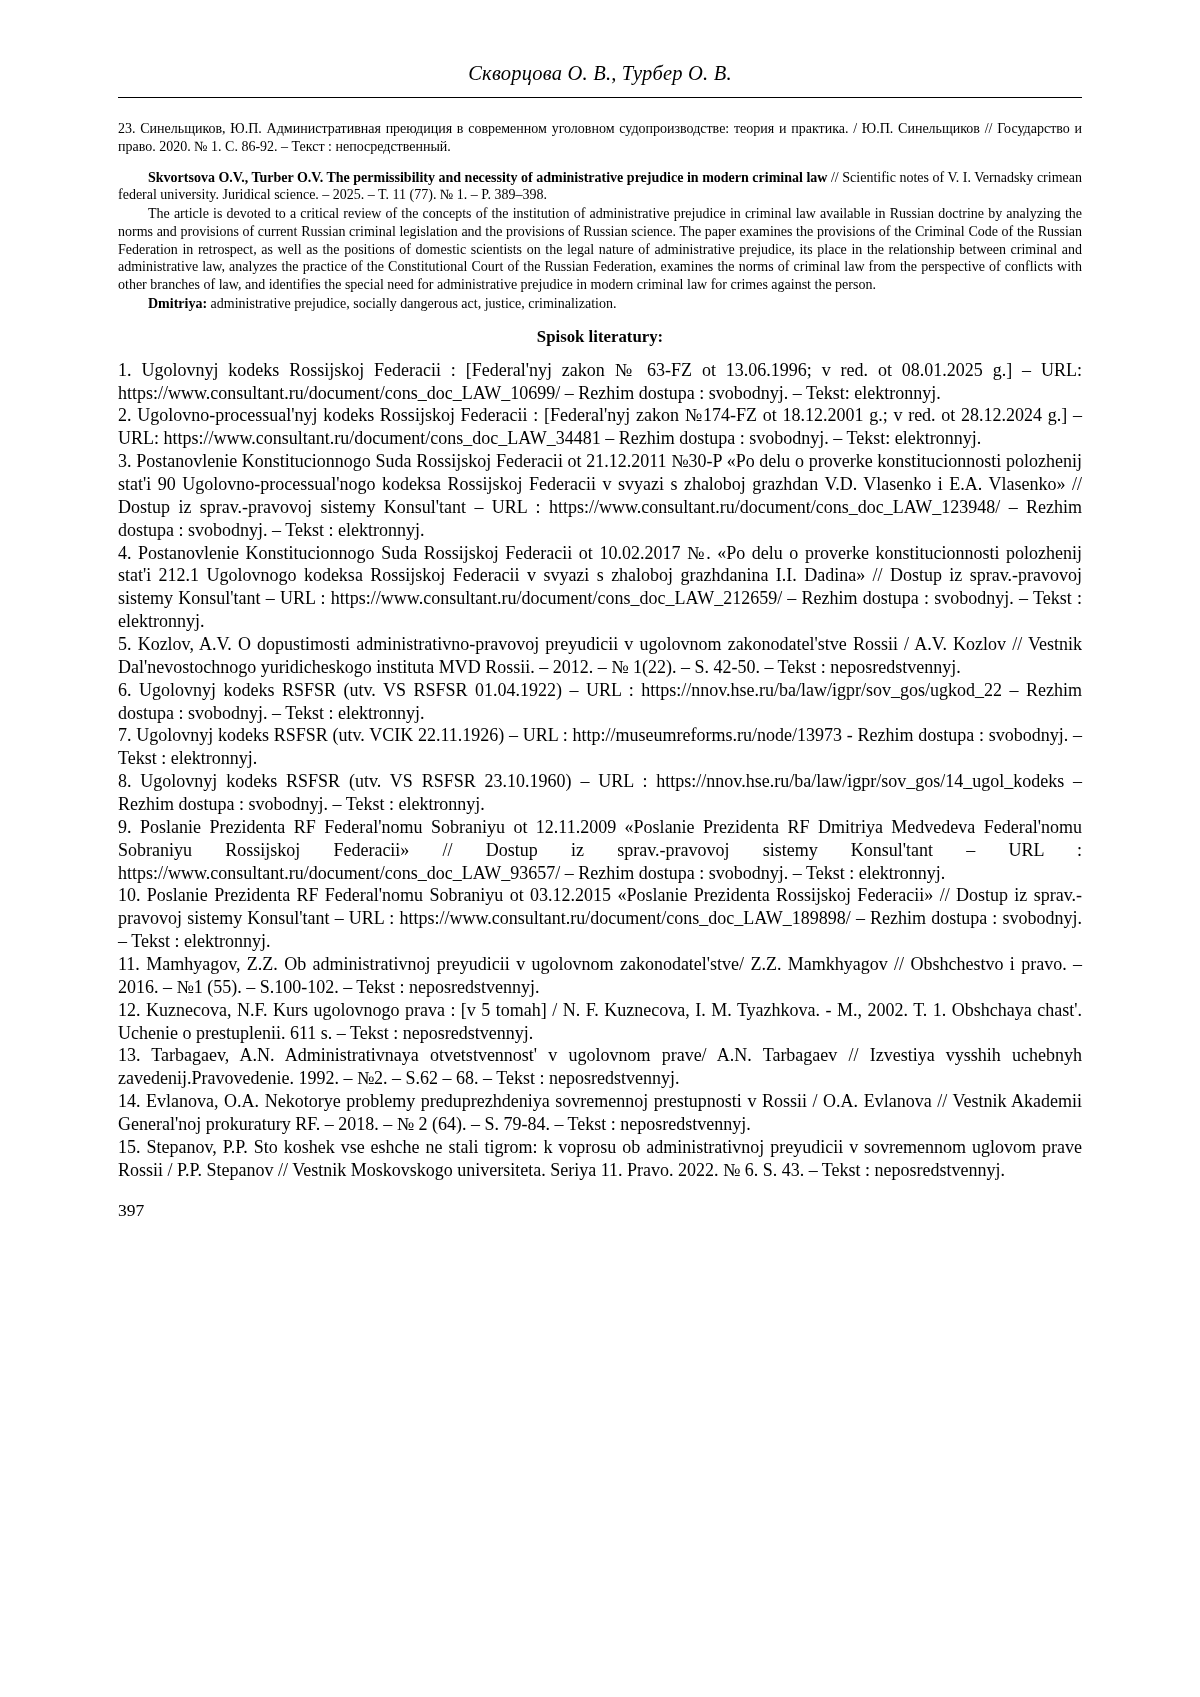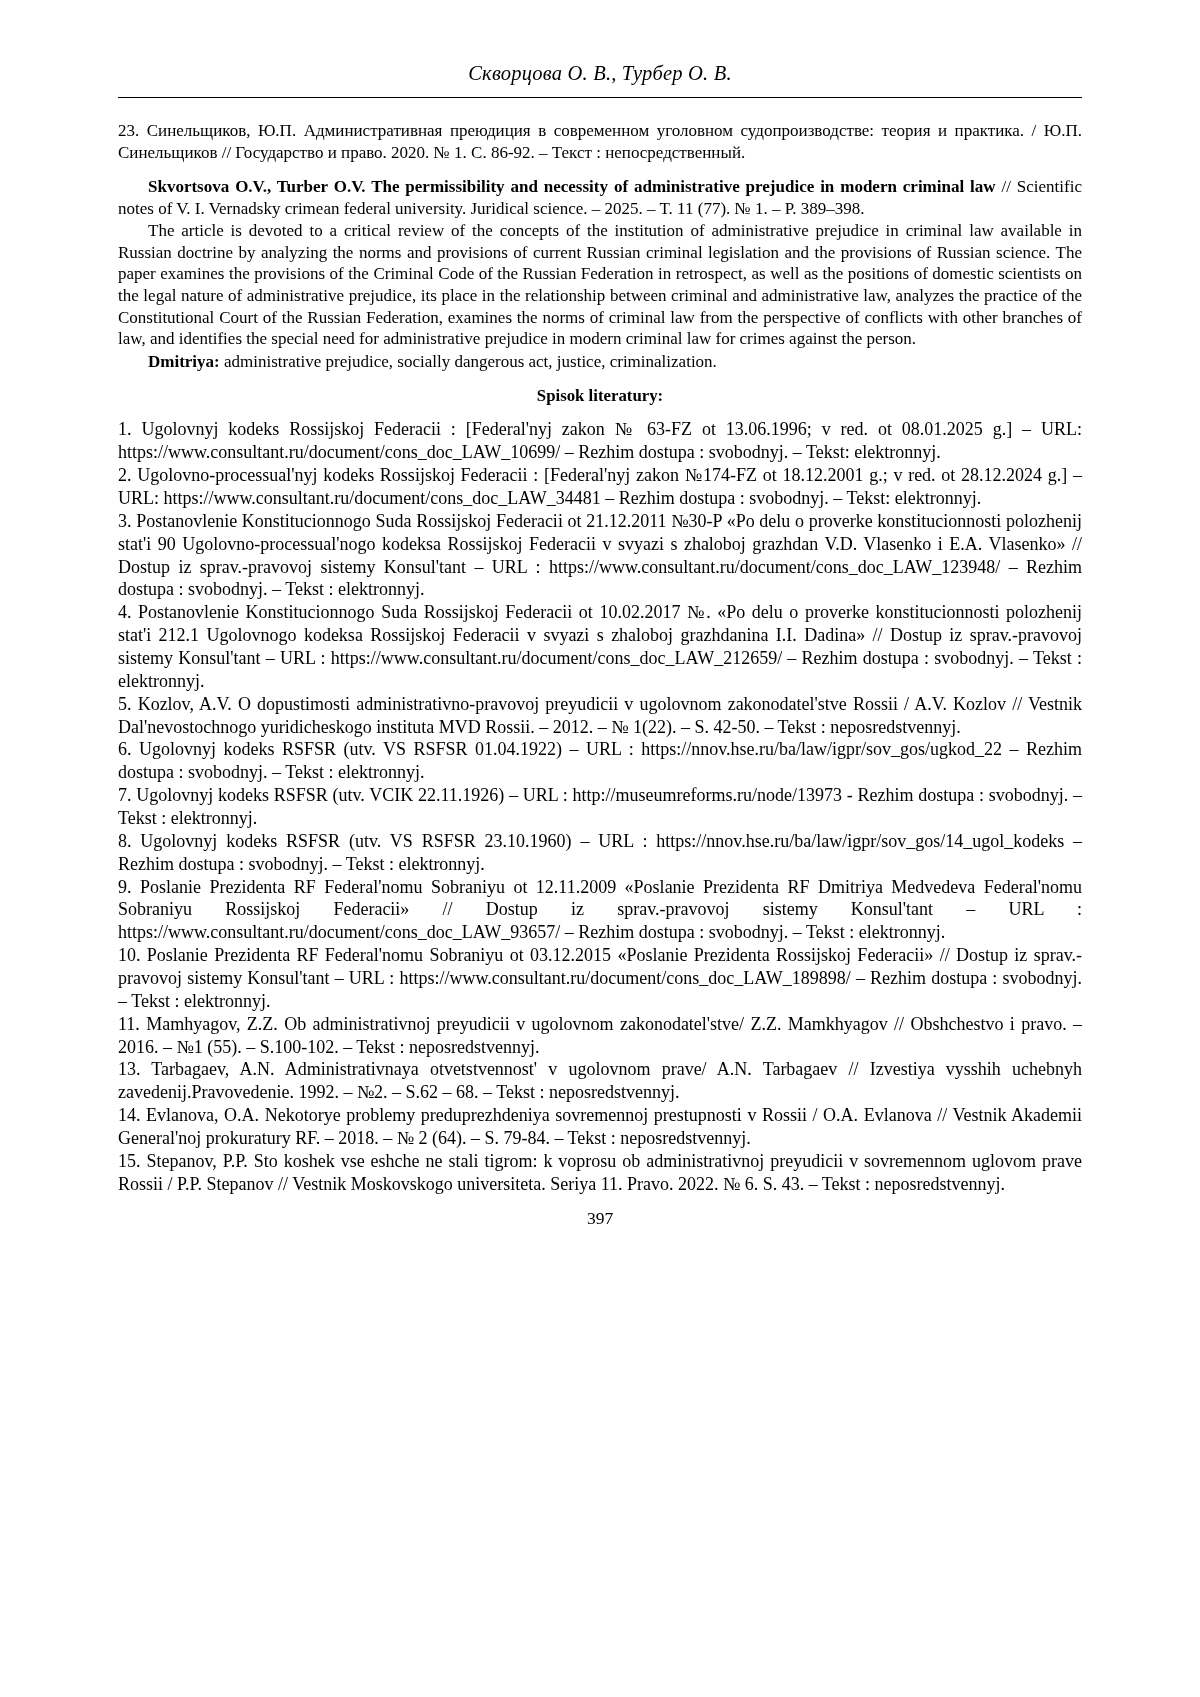--- a/index.html
+++ b/index.html
@@ -26,21 +26,21 @@
     font-size: 20.5px;
     letter-spacing: 0.2px;
     margin: 10px 0 12px 0;
   }
   .rule {
     border: 0;
     border-top: 1.4px solid #000;
     margin: 0 0 22px 0;
   }
   .para {
-    font-size: 17px;
+    font-size: 14px;
     line-height: 1.27;
     text-align: justify;
     text-justify: inter-word;
     margin: 0 0 1px 0;
     hyphens: manual;
   }
   .indent {
     text-indent: 30px;
   }
   .ref-para {
@@ -53,23 +53,23 @@
     margin-top: 13px;
   }
   .bold { font-weight: bold; }
   .center-bold {
     text-align: center;
     font-weight: bold;
     font-size: 16.8px;
     margin: 14px 0 12px 0;
   }
   .page-number {
-    text-align: center;
+    text-align: left;
     font-size: 17.5px;
-    margin-top: 12px;
+    margin-top: 18px;
     font-family: Liberation Serif, serif;
   }
 </style>
 </head>
 <body>
 
 <div class="page">
 
   <div class="running-head">Скворцова О. В., Турбер О. В.</div>
   <hr class="rule">
@@ -88,19 +88,20 @@
   <p class="ref-para">2. Ugolovno-processual'nyj kodeks Rossijskoj Federacii : [Federal'nyj zakon №174-FZ ot 18.12.2001 g.; v red. ot 28.12.2024 g.] – URL: https://www.consultant.ru/document/cons_doc_LAW_34481 – Rezhim dostupa : svobodnyj. – Tekst: elektronnyj.</p>
   <p class="ref-para">3. Postanovlenie Konstitucionnogo Suda Rossijskoj Federacii ot 21.12.2011 №30-P «Po delu o proverke konstitucionnosti polozhenij stat'i 90 Ugolovno-processual'nogo kodeksa Rossijskoj Federacii v svyazi s zhaloboj grazhdan V.D. Vlasenko i E.A. Vlasenko» // Dostup iz sprav.-pravovoj sistemy Konsul'tant – URL : https://www.consultant.ru/document/cons_doc_LAW_123948/ – Rezhim dostupa : svobodnyj. – Tekst : elektronnyj.</p>
   <p class="ref-para">4. Postanovlenie Konstitucionnogo Suda Rossijskoj Federacii ot 10.02.2017 №. «Po delu o proverke konstitucionnosti polozhenij stat'i 212.1 Ugolovnogo kodeksa Rossijskoj Federacii v svyazi s zhaloboj grazhdanina I.I. Dadina» // Dostup iz sprav.-pravovoj sistemy Konsul'tant – URL : https://www.consultant.ru/document/cons_doc_LAW_212659/ – Rezhim dostupa : svobodnyj. – Tekst : elektronnyj.</p>
   <p class="ref-para">5. Kozlov, A.V. O dopustimosti administrativno-pravovoj preyudicii v ugolovnom zakonodatel'stve Rossii / A.V. Kozlov // Vestnik Dal'nevostochnogo yuridicheskogo instituta MVD Rossii. – 2012. – № 1(22). – S. 42-50. – Tekst : neposredstvennyj.</p>
   <p class="ref-para">6. Ugolovnyj kodeks RSFSR (utv. VS RSFSR 01.04.1922) – URL : https://nnov.hse.ru/ba/law/igpr/sov_gos/ugkod_22 – Rezhim dostupa : svobodnyj. – Tekst : elektronnyj.</p>
   <p class="ref-para">7. Ugolovnyj kodeks RSFSR (utv. VCIK 22.11.1926) – URL : http://museumreforms.ru/node/13973 - Rezhim dostupa : svobodnyj. – Tekst : elektronnyj.</p>
   <p class="ref-para">8. Ugolovnyj kodeks RSFSR (utv. VS RSFSR 23.10.1960) – URL : https://nnov.hse.ru/ba/law/igpr/sov_gos/14_ugol_kodeks – Rezhim dostupa : svobodnyj. – Tekst : elektronnyj.</p>
   <p class="ref-para">9. Poslanie Prezidenta RF Federal'nomu Sobraniyu ot 12.11.2009 «Poslanie Prezidenta RF Dmitriya Medvedeva Federal'nomu Sobraniyu Rossijskoj Federacii» // Dostup iz sprav.-pravovoj sistemy Konsul'tant – URL : https://www.consultant.ru/document/cons_doc_LAW_93657/ – Rezhim dostupa : svobodnyj. – Tekst : elektronnyj.</p>
   <p class="ref-para">10. Poslanie Prezidenta RF Federal'nomu Sobraniyu ot 03.12.2015 «Poslanie Prezidenta Rossijskoj Federacii» // Dostup iz sprav.-pravovoj sistemy Konsul'tant – URL : https://www.consultant.ru/document/cons_doc_LAW_189898/ – Rezhim dostupa : svobodnyj. – Tekst : elektronnyj.</p>
   <p class="ref-para">11. Mamhyagov, Z.Z. Ob administrativnoj preyudicii v ugolovnom zakonodatel'stve/ Z.Z. Mamkhyagov // Obshchestvo i pravo. – 2016. – №1 (55). – S.100-102. – Tekst : neposredstvennyj.</p>
+  <p class="ref-para">12. Kuznecova, N.F. Kurs ugolovnogo prava : [v 5 tomah] / N. F. Kuznecova, I. M. Tyazhkova. - M., 2002. T. 1. Obshchaya chast'. Uchenie o prestuplenii. 611 s. – Tekst : neposredstvennyj.</p>
   <p class="ref-para">13. Tarbagaev, A.N. Administrativnaya otvetstvennost' v ugolovnom prave/ A.N. Tarbagaev // Izvestiya vysshih uchebnyh zavedenij.Pravovedenie. 1992. – №2. – S.62 – 68. – Tekst : neposredstvennyj.</p>
   <p class="ref-para">14. Evlanova, O.A. Nekotorye problemy preduprezhdeniya sovremennoj prestupnosti v Rossii / O.A. Evlanova // Vestnik Akademii General'noj prokuratury RF. – 2018. – № 2 (64). – S. 79-84. – Tekst : neposredstvennyj.</p>
   <p class="ref-para">15. Stepanov, P.P. Sto koshek vse eshche ne stali tigrom: k voprosu ob administrativnoj preyudicii v sovremennom uglovom prave Rossii / P.P. Stepanov // Vestnik Moskovskogo universiteta. Seriya 11. Pravo. 2022. № 6. S. 43. – Tekst : neposredstvennyj.</p>
 
   <div class="page-number">397</div>
 
 </div>
 
 </body></html>

